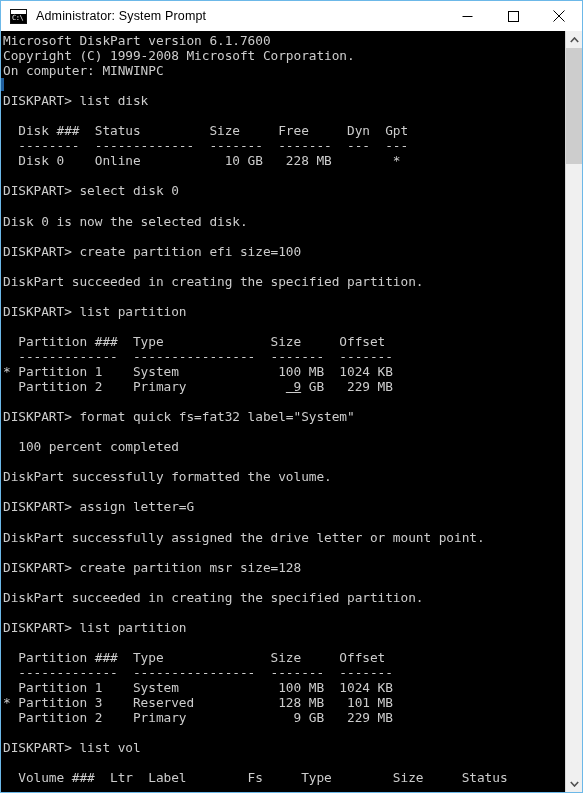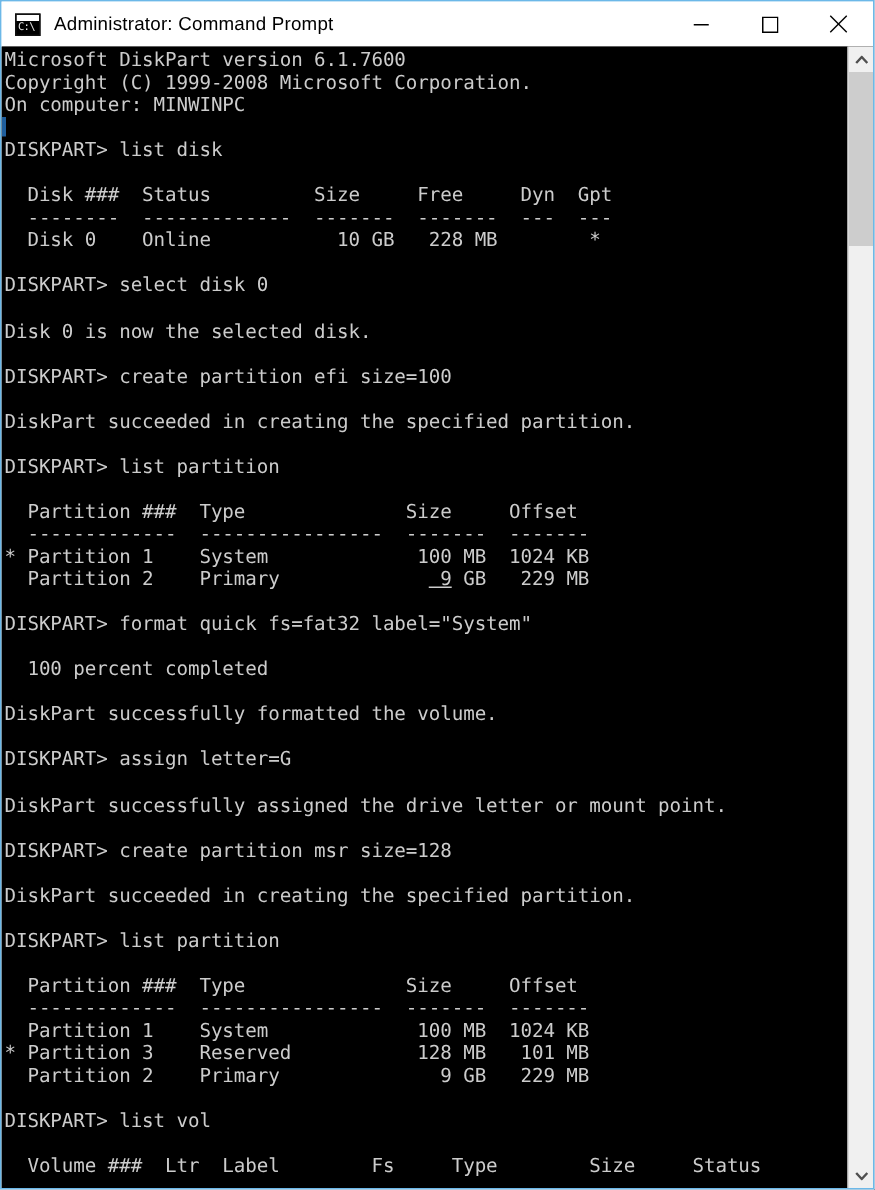--- a/index.html
+++ b/index.html
@@ -165,21 +165,21 @@
 </head>
 <body>
 
 <div class="window">
 
   <div class="titlebar">
     <div class="title-icon">
       <div class="ic-bar"></div>
       <div class="ic-txt">C:\</div>
     </div>
-    <div class="title-text">Administrator: Command Prompt</div>
+    <div class="title-text">Administrator: System Prompt</div>
 
     <div class="win-controls">
       <button class="win-btn">
         <svg width="11" height="11" viewBox="0 0 11 11">
           <line x1="0.5" y1="5.5" x2="10.5" y2="5.5" stroke="#000" stroke-width="1"></line>
         </svg>
       </button>
       <button class="win-btn">
         <svg width="11" height="11" viewBox="0 0 11 11">
           <rect x="0.5" y="0.5" width="10" height="10" fill="none" stroke="#000" stroke-width="1"></rect>

